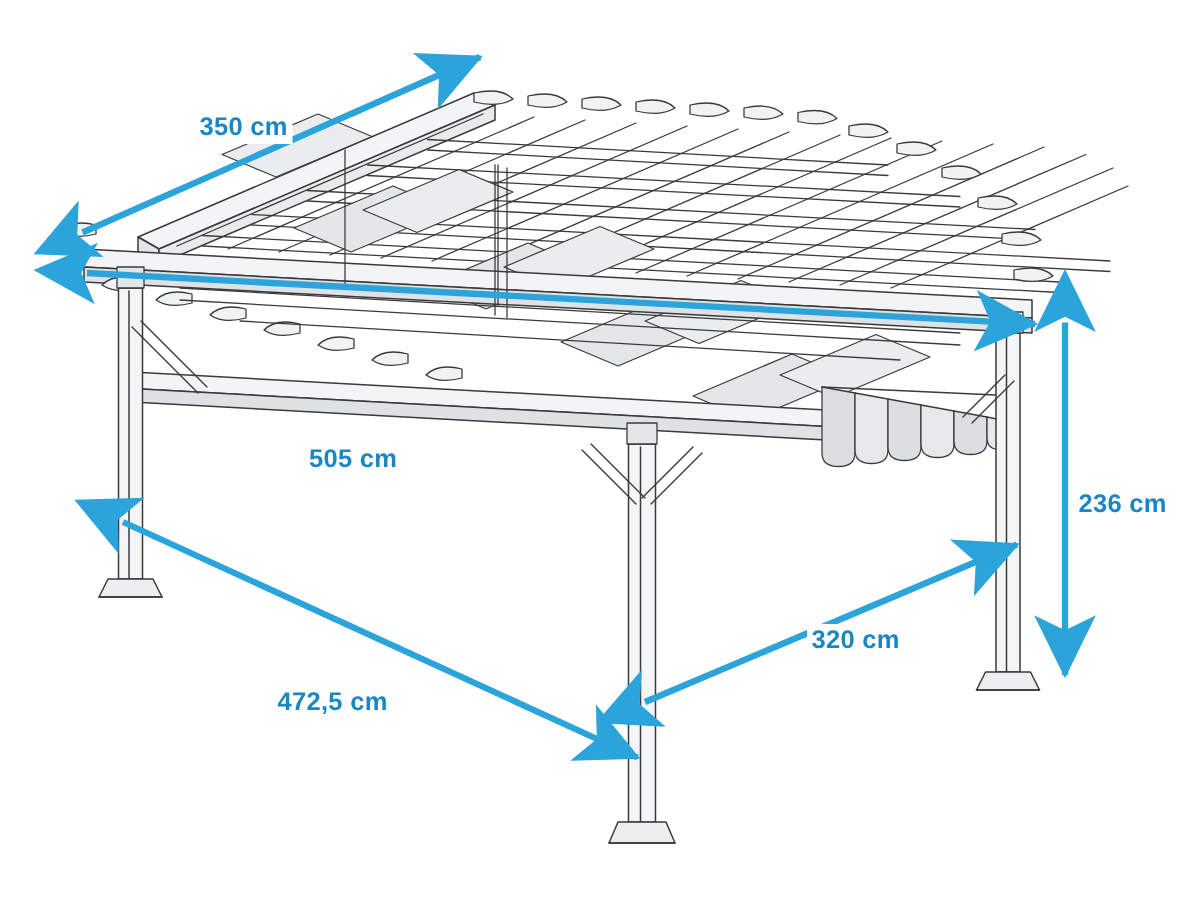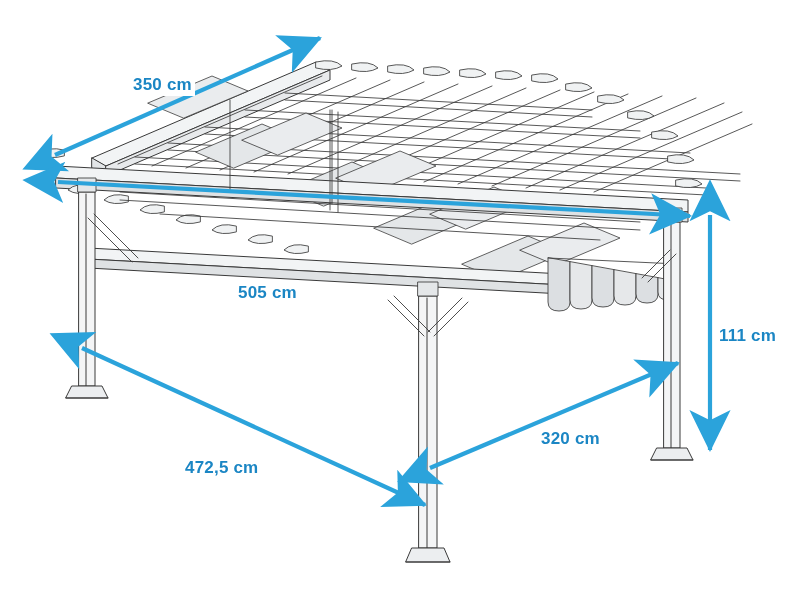--- a/index.html
+++ b/index.html
@@ -31,23 +31,23 @@
     font-family: "Liberation Sans", sans-serif;
     font-weight: bold;
     font-size: 17px;
     letter-spacing: 0.2px;
     white-space: nowrap;
     background: #ffffff;
     padding: 1px 3px;
     line-height: 1.15;
   }
   #label-width   { left: 130px; top: 74px; }
-  #label-length  { left: 203px; top: 282px; margin-left: 32px; }
+  #label-length  { left: 203px; top: 295px; }
   #label-depth   { left: 182px; top: 457px; }
-  #label-span    { left: 538px; top: 428px; }
+  #label-span    { left: 538px; top: 416px; }
   #label-height  { left: 716px; top: 325px; }
 </style>
 </head>
 <body>
 
 <div id="stage">
 
   <svg id="drawing" viewBox="0 0 800 600">
     <defs>
       <marker id="arrowEnd" markerWidth="11" markerHeight="11" refX="9.5" refY="5.5" orient="auto" markerUnits="strokeWidth">
@@ -222,15 +222,15 @@
   </svg>
 
   <div id="label-width" class="dim-label">350 cm</div>
 
   <div id="label-length" class="dim-label">505 cm</div>
 
   <div id="label-depth" class="dim-label">472,5 cm</div>
 
   <div id="label-span" class="dim-label">320 cm</div>
 
-  <div id="label-height" class="dim-label">111 cm</div>
+  <div id="label-height" class="dim-label">236 cm</div>
 
 </div>
 
 </body></html>

